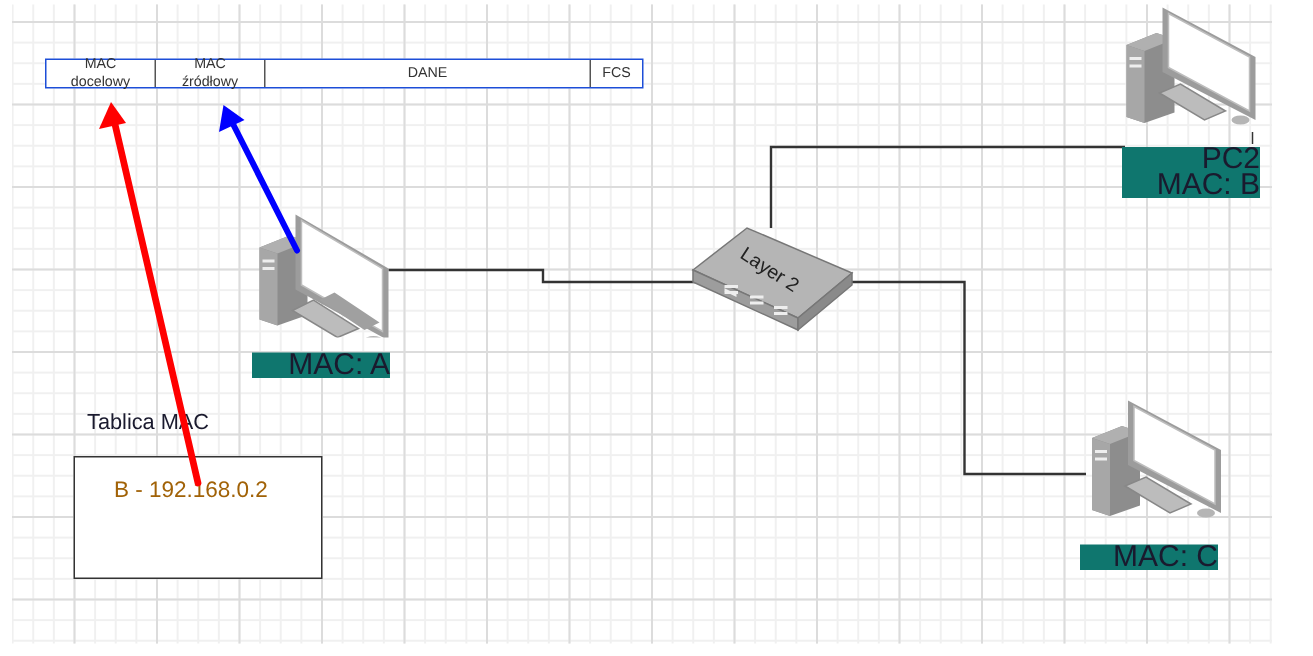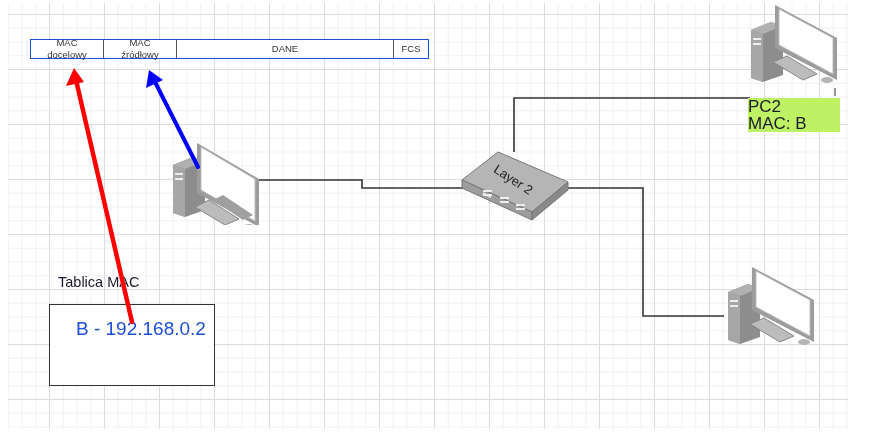--- a/index.html
+++ b/index.html
@@ -13,26 +13,26 @@
       linear-gradient(to right, #f0f0f0 1px, transparent 1px),
       linear-gradient(to bottom, #f0f0f0 1px, transparent 1px);
     background-size:55px 55px, 55px 55px, 13.75px 13.75px, 13.75px 13.75px;
     background-position:41px 11px, 41px 11px, 41px 11px, 41px 11px; }
   svg.canvas { position:absolute; left:0; top:0; }
   .frame { position:absolute; left:30px; top:39px; height:20px; display:flex;
     border:1px solid #1d4ed8; background:#fff; box-sizing:border-box; }
   .frame .cell { border-right:1px solid #555; display:flex; align-items:center;
     justify-content:center; text-align:center; font-size:9.5px; line-height:12px; color:#333; }
   .frame .cell:last-child { border-right:none; }
-  .label { position:absolute; text-align:left; font-size:17px; line-height:17px;
-    color:#1a1a2e; background:#bef264; }
+  .label { position:absolute; text-align:right; font-size:20px; line-height:17px;
+    color:#1a1a2e; background:#0f766e; }
   .mac-title { position:absolute; left:58px; top:274px; font-size:14.5px; color:#1a1a2e; }
   .mac-table { position:absolute; left:49px; top:304px; width:166px; height:82px;
     border:1.5px solid #333; background:#fff; box-sizing:border-box; }
-  .mac-entry { position:absolute; left:26px; top:13px; font-size:19px; color:#1d4ed8; }
+  .mac-entry { position:absolute; left:26px; top:13px; font-size:15px; color:#a16207; }
   .pc { position:absolute; }
 </style>
 </head>
 <body>
 
 <div class="grid"></div>
 
 <svg class="canvas" width="875" height="437">
   <polyline points="259,180 362,180 362,188 466,188" fill="none" stroke="#333" stroke-width="1.6"></polyline>
   <polyline points="514,152 514,98 750,98" fill="none" stroke="#333" stroke-width="1.6"></polyline>
@@ -106,26 +106,28 @@
     <rect x="10" y="38" width="8" height="2" fill="#eee"></rect>
     <rect x="10" y="43" width="8" height="2" fill="#eee"></rect>
     <polygon points="32,5 94,38 94,80 32,48" fill="#9c9c9c"></polygon>
     <polygon points="36,9 90,38 90,74 36,45" fill="#ffffff" stroke="#bdbdbd"></polygon>
     <polygon points="30,62 44,56 74,74 60,80" fill="#bcbcbc" stroke="#888"></polygon>
     <ellipse cx="84" cy="80" rx="6" ry="3" fill="#b5b5b5"></ellipse>
   </g>
 </svg>
 
 <div class="label" style="left:168px;top:235px;width:92px">
+  <div>MAC: A</div>
 </div>
 <div class="label" style="left:748px;top:98px;width:92px">
   <div>PC2</div>
   <div>MAC: B</div>
 </div>
 <div class="label" style="left:720px;top:363px;width:92px">
+  <div>MAC: C</div>
 </div>
 
 <div class="mac-title">Tablica MAC</div>
 <div class="mac-table">
   <div class="mac-entry">B - 192.168.0.2</div>
 </div>
 
 <svg class="canvas" width="875" height="437" style="pointer-events:none">
   <g>
     <line x1="132" y1="322" x2="76" y2="80" stroke="#ff0000" stroke-width="4.5" stroke-linecap="round"></line>

